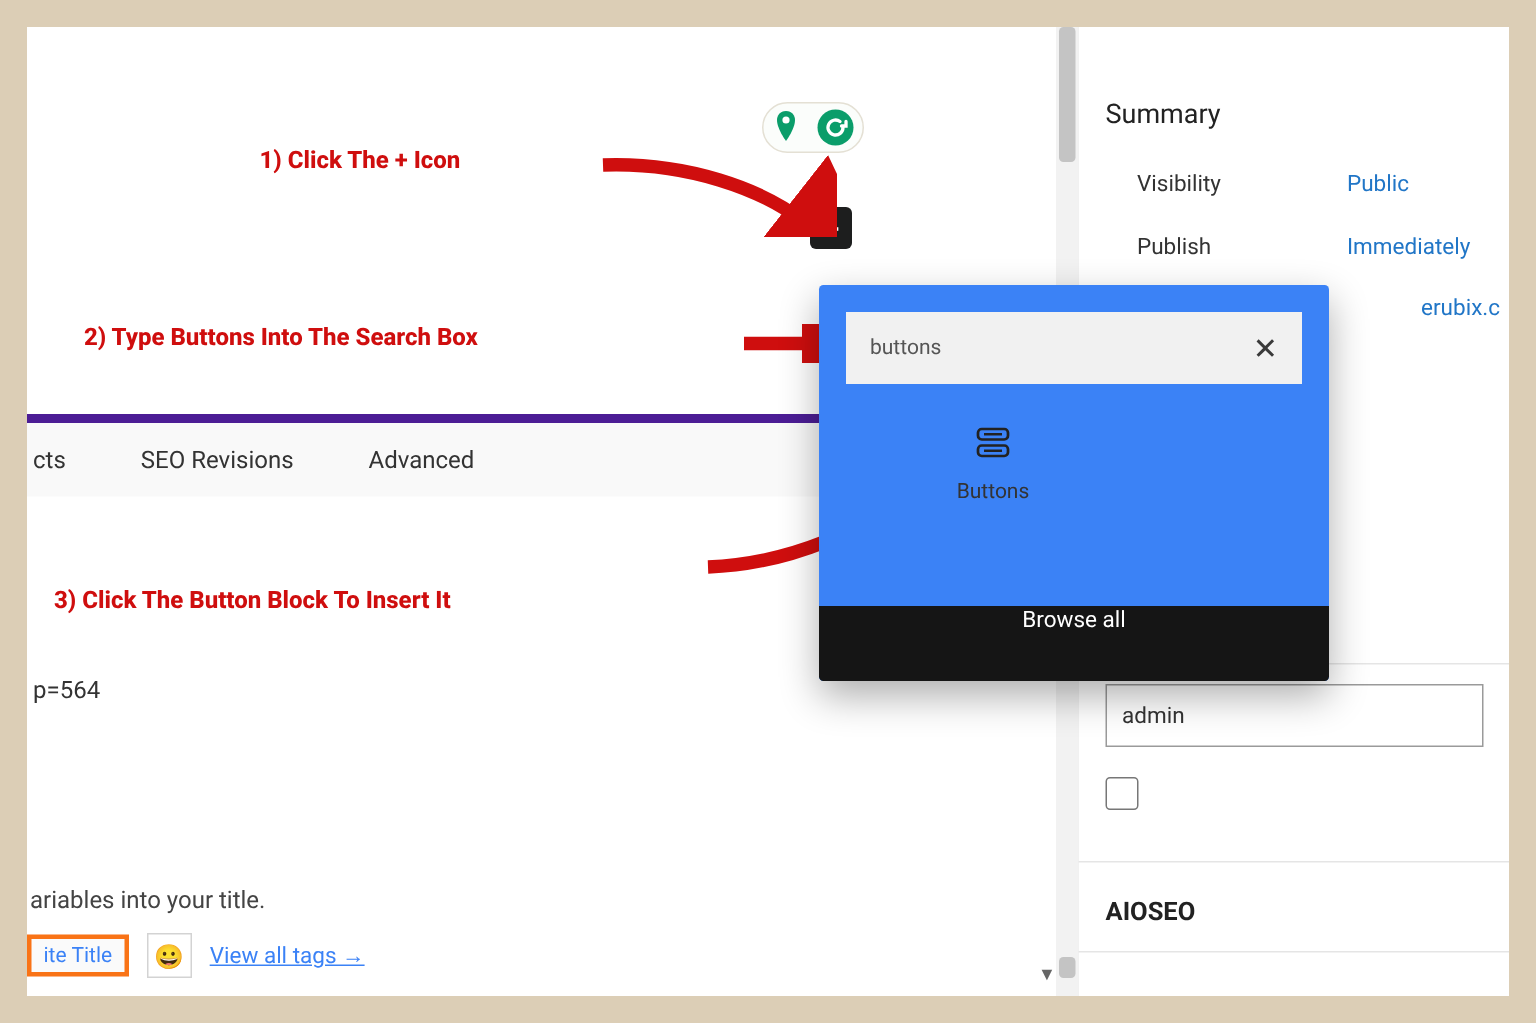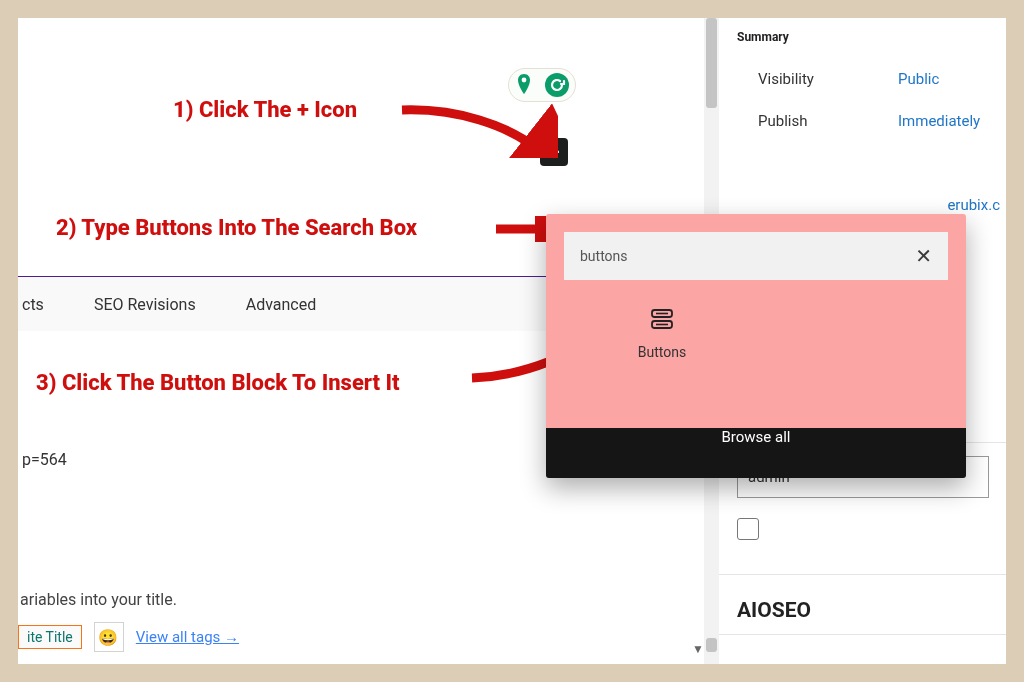--- a/index.html
+++ b/index.html
@@ -9,69 +9,69 @@
 
   
   .editor { position: absolute; left: 0; top: 0; width: 690px; height: 646px; }
 
   .green-pill { position: absolute; left: 490px; top: 50px; width: 68px; height: 34px; background:#fbfdfb; border:1px solid #e4e0d4; border-radius: 18px; display:flex; align-items:center; justify-content:space-around; }
   .green-pill svg { display:block; }
 
   .plus-button { position:absolute; left:522px; top:120px; width:28px; height:28px; background:#1d1e1e; color:#fff; border-radius:4px; display:flex; align-items:center; justify-content:center; font-size:20px; font-weight:600; cursor:pointer; }
 
   
-  .inserter { position:absolute; left:528px; top:172px; width:420px; background:#fca5a5; box-shadow:0 10px 26px rgba(0,0,0,.32); border-radius:3px; z-index:30;margin-top:24px; }
+  .inserter { position:absolute; left:528px; top:172px; width:340px; background:#3b82f6; box-shadow:0 10px 26px rgba(0,0,0,.32); border-radius:3px; z-index:30; }
   .inserter .searchrow { padding:18px; }
   .inserter .searchbox { background:#f1f1f1; height:48px; display:flex; align-items:center; padding:0 16px; justify-content:space-between; color:#555; font-size:14px; }
   .inserter .searchbox .clear { font-size:20px; color:#3a3a3a; cursor:pointer; margin-left:12px; }
   .inserter .results { height:130px; padding-top:18px; position:relative; }
   .inserter .blockitem { position:absolute; left:62px; top:10px; width:108px; text-align:center; cursor:pointer; }
   .blockitem .buttons-icon { margin:0 auto 10px; }
   .blockitem .blk-label { font-size:14px; color:#333; }
   .inserter .browseall { background:#151515; color:#fff; height:50px; display:flex; justify-content:center; font-size:15px; cursor:pointer; border-bottom-left-radius:3px; border-bottom-right-radius:3px; }
 
   
-  .annot { position:absolute; color:#cf0e0e; font-weight:800; font-size:22px; white-space:nowrap; }
+  .annot { position:absolute; color:#cf0e0e; font-weight:800; font-size:16px; white-space:nowrap; }
   .arrow { position:absolute; pointer-events:none; }
 
   
-  .tabsrow { position:absolute; left:0; top:258px; width:690px; height:55px; border-top:1px solid #4c1d95; background:#f9f9f9; display:flex; align-items:center; gap:50px; padding-left:4px; color:#333; font-size:16px; }
+  .tabsrow { position:absolute; left:0; top:258px; width:690px; height:55px; border-top:6px solid #4c1d95; background:#f9f9f9; display:flex; align-items:center; gap:50px; padding-left:4px; color:#333; font-size:16px; }
   .tabsrow .cut { overflow:hidden; }
 
   
   .perma { position:absolute; left:4px; top:432px; color:#333; font-size:16px; }
 
   
   .vars { position:absolute; left:2px; top:572px; color:#444; font-size:16px; }
   .tagrow { position:absolute; left:0px; top:604px; display:flex; align-items:center; gap:12px; }
-  .chip { border:1px solid #f97316; background:#fafafa; padding:3px 8px; font-size:14px; color:#0f766e; }
+  .chip { border:3px solid #f97316; background:#fafafa; padding:3px 8px; font-size:14px; color:#3b82f6; }
   .emoji { border:1px solid #d3d3d3; background:#fff; width:30px; height:30px; display:flex; align-items:center; justify-content:center; font-size:16px; cursor:pointer; }
   .linktags { color:#3b82f6; text-decoration:underline; font-size:15px; cursor:pointer; }
 
   
   .sidebar { position:absolute; right:0; top:0; width:288px; height:646px; border-left:1px solid #e4e4e4; background:#fff; }
   .vscroll { position:absolute; left:-15px; top:0; width:15px; height:100%; background:#f2f2f2; }
   .vscroll .thumb { position:absolute; left:2px; top:0; width:11px; height:90px; background:#c4c4c4; border-radius:3px; }
   .vscroll .thumb2 { position:absolute; left:2px; bottom:12px; width:11px; height:14px; background:#c4c4c4; border-radius:3px; }
 
   .side-inner { padding:0 18px; }
-  .side-h { font-size:12px; font-weight:700; color:#222; padding:12px 0 14px; }
+  .side-h { font-size:18px; font-weight:400; color:#222; padding:12px 0 14px;margin-top:36px; }
   .kv { display:flex; justify-content:flex-start; align-items:center; padding:12px 0; color:#333; font-size:15px; }
   .kv .k { width:140px; color:#333;margin-left:21px; }
   .kv .v { color:#2176c7; cursor:pointer; }
   .sitehint { position:absolute; right:6px; top:178px; color:#2176c7; font-size:15px; }
 
   .authorbox { position:absolute; left:18px; top:438px; width:252px; height:42px; border:1px solid #9a9a9a; display:flex; align-items:center; padding:0 10px; font-size:15px; color:#333; }
 
   .checkrow { position:absolute; left:18px; top:500px; display:flex; align-items:center; gap:12px; font-size:15px; color:#222; }
   .checkbox { width:22px; height:22px; border:1.6px solid #777; border-radius:3px; cursor:pointer; }
 
   .sep { position:absolute; left:0; width:100%; border-top:1px solid #e5e5e5; }
 
-  .aioseo { position:absolute; left:18px; top:580px; font-weight:700; color:#222; font-size:21px; }
+  .aioseo { position:absolute; left:18px; top:580px; font-weight:700; color:#222; font-size:17px; }
 
   
   .edscroll { position:absolute; left:674px; top:0; width:14px; height:646px; }
   .edscroll .arrow-down { position:absolute; bottom:8px; left:0; font-size:12px; color:#666; }
 
 </style>
 </head>
 <body>
 
 <div class="frame">
@@ -89,21 +89,21 @@
           <path d="M17 12 h3 v-3" stroke="#fff" stroke-width="2.2" fill="none" stroke-linecap="round"></path>
         </svg>
     </div>
 
     <div class="plus-button">
       <span>+</span>
     </div>
 
     <div class="annot" style="left:155px; top:79px;">1) Click The + Icon</div>
     <div class="annot" style="left:38px; top:197px;">2) Type Buttons Into The Search Box</div>
-    <div class="annot" style="left:18px; top:352px;text-align:center;">3) Click The Button Block To Insert It</div>
+    <div class="annot" style="left:18px; top:372px;text-align:center;">3) Click The Button Block To Insert It</div>
 
     <svg class="arrow" style="left:380px; top:80px; width:160px; height:60px;" viewBox="0 0 160 60">
       <defs>
           <marker id="ah1" viewBox="0 0 12 12" refX="2" refY="6" markerWidth="10" markerHeight="10" orient="auto">
             <path d="M0 0 L12 6 L0 12 Z" fill="#cf0e0e"></path>
           </marker>
         </defs>
       <path d="M4 12 C 60 10, 110 28, 138 50" stroke="#cf0e0e" stroke-width="9" fill="none" marker-end="url(#ah1)"></path>
     </svg>
     <svg class="arrow" style="left:476px; top:198px; width:70px; height:26px;" viewBox="0 0 70 26">

